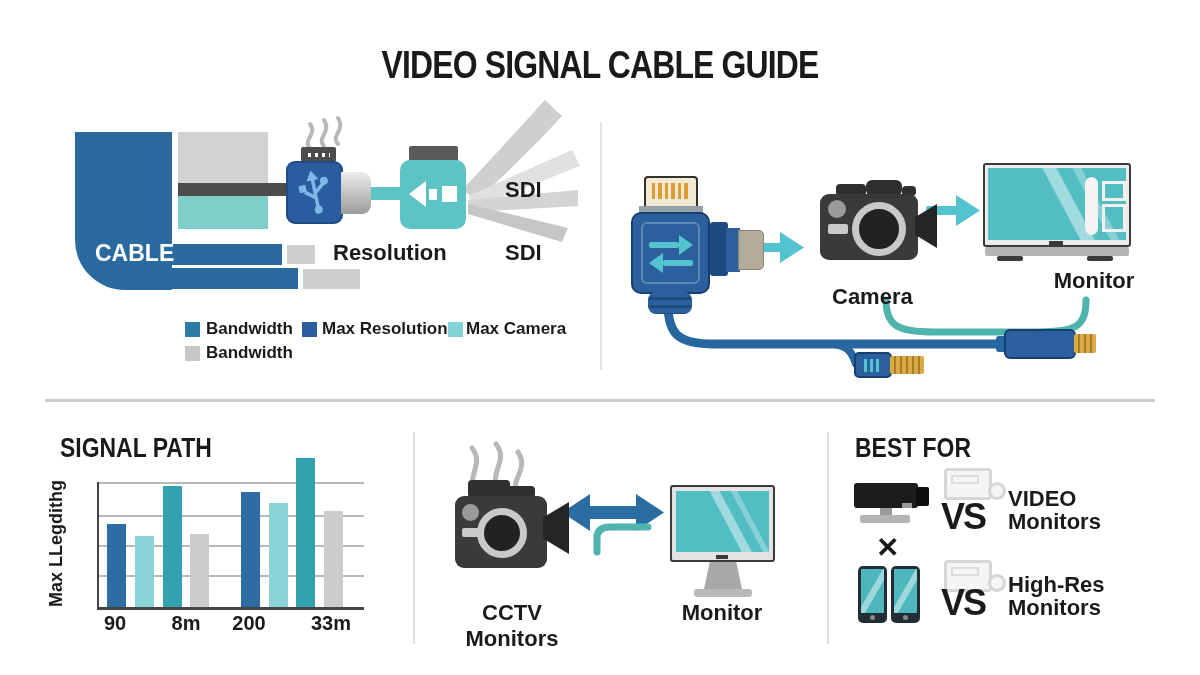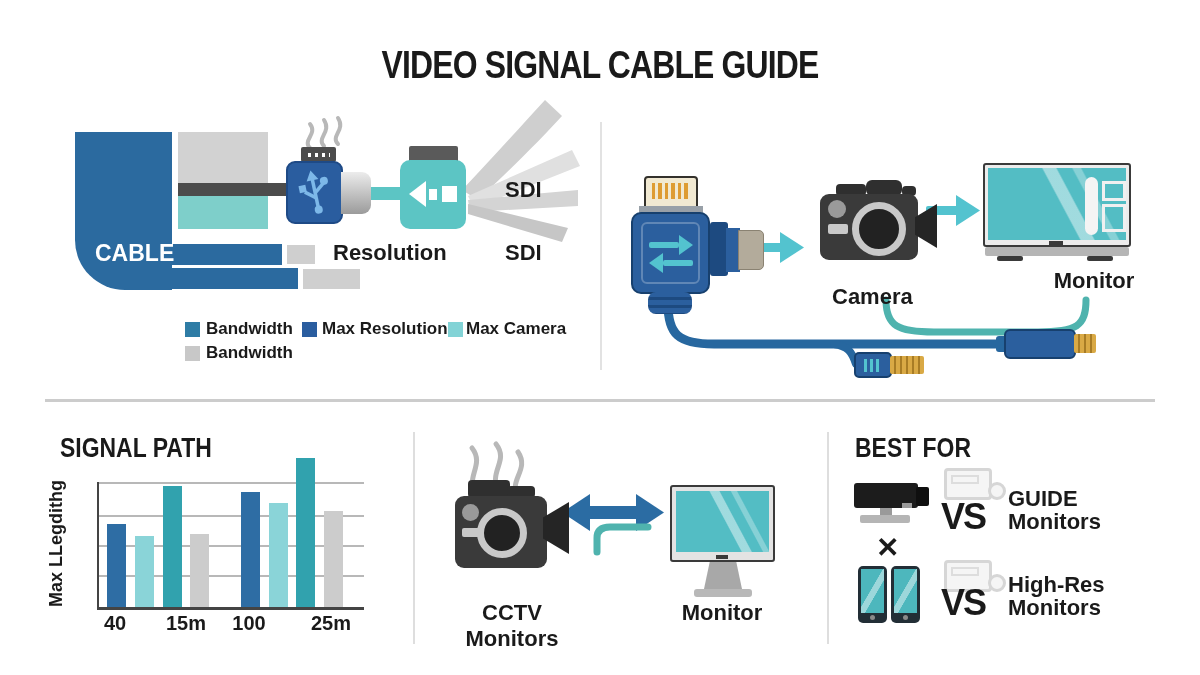--- a/index.html
+++ b/index.html
@@ -288,24 +288,24 @@
 <div class="bar" style="left: 8px; height: 83px; background: rgb(46, 109, 164);"></div>
     <div class="bar" style="left: 36px; height: 71px; background: rgb(138, 212, 216);"></div>
     <div class="bar" style="left: 64px; height: 121px; background: rgb(49, 162, 174);"></div>
     <div class="bar" style="left: 91px; height: 73px; background: rgb(204, 204, 204);"></div>
     <div class="bar" style="left: 142px; height: 115px; background: rgb(46, 109, 164);"></div>
     <div class="bar" style="left: 170px; height: 104px; background: rgb(138, 212, 216);"></div>
     <div class="bar" style="left: 197px; height: 149px; background: rgb(49, 162, 174);"></div>
     <div class="bar" style="left: 225px; height: 96px; background: rgb(204, 204, 204);"></div>
   </div>
 <div class="abs" id="ticks">
-    <div class="tick" style="left: -12px;">40</div>
-    <div class="tick" style="left: 59px;">15m</div>
-    <div class="tick" style="left: 122px;">100</div>
-    <div class="tick" style="left: 204px;">25m</div>
+    <div class="tick" style="left: -12px;">90</div>
+    <div class="tick" style="left: 59px;">8m</div>
+    <div class="tick" style="left: 122px;">200</div>
+    <div class="tick" style="left: 204px;">33m</div>
   </div>
 
 <div class="abs cam" style="left:455px;top:480px;width:120px;height:96px;">
   <div class="bump1" style="left:13px;top:0;width:42px;height:18px;"></div>
   <div class="bump2" style="left:52px;top:6px;width:28px;height:12px;"></div>
   <div class="body" style="left:0;top:16px;width:92px;height:72px;"></div>
   <div class="lens" style="left:22px;top:28px;width:50px;height:50px;"></div>
   <div class="eye" style="left:7px;top:24px;width:17px;height:17px;"></div>
   <div class="slot" style="left:7px;top:48px;width:19px;height:9px;"></div>
   <div class="vf" style="left:88px;top:22px;width:26px;height:52px;"></div>
@@ -330,21 +330,21 @@
   <div class="cbar" style="left:10px;top:37px;width:50px;height:8px;"></div>
 </div>
 
 <div class="abs ghost" style="left:944px;top:468px;width:64px;height:40px;">
   <div class="g1"></div>
     <div class="g2"></div>
     <div class="g3"></div>
 </div>
 <div class="abs vs" style="left:941px;top:496px;">VS</div>
 <div class="abs pair-lbl" style="left:1008px;top:487px;">
-  <div>GUIDE</div>
+  <div>VIDEO</div>
   <div>Monitors</div>
 </div>
 
 <div class="abs xmark">✕</div>
 
 <div class="abs phones" style="left:858px;top:566px;width:66px;height:60px;">
   <div class="phone" style="left:0;top:0;">
       <div class="scr"></div>
       <div class="dot"></div>
     </div>

